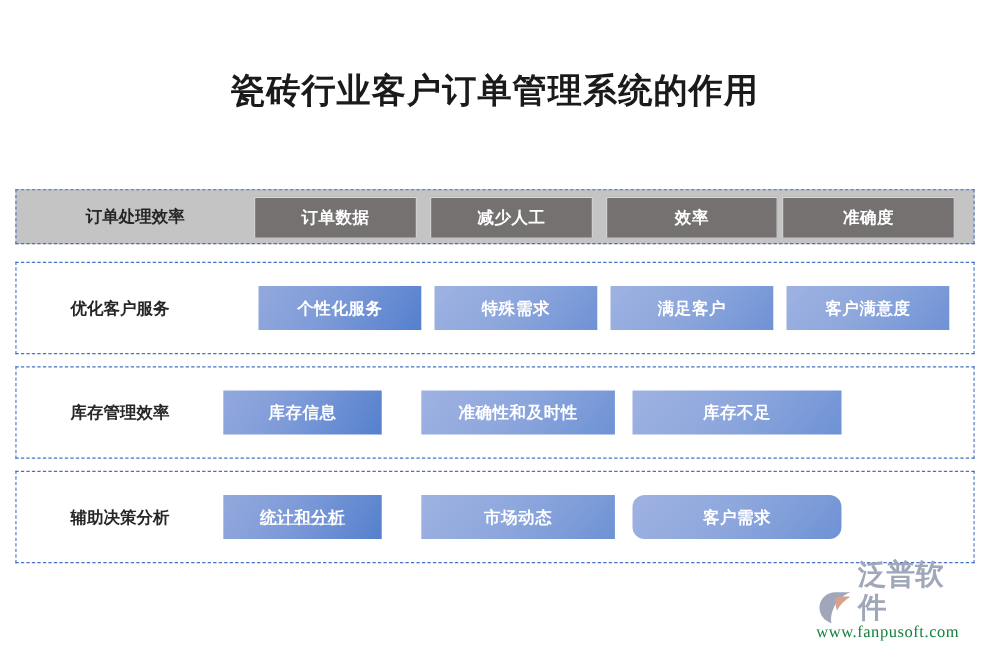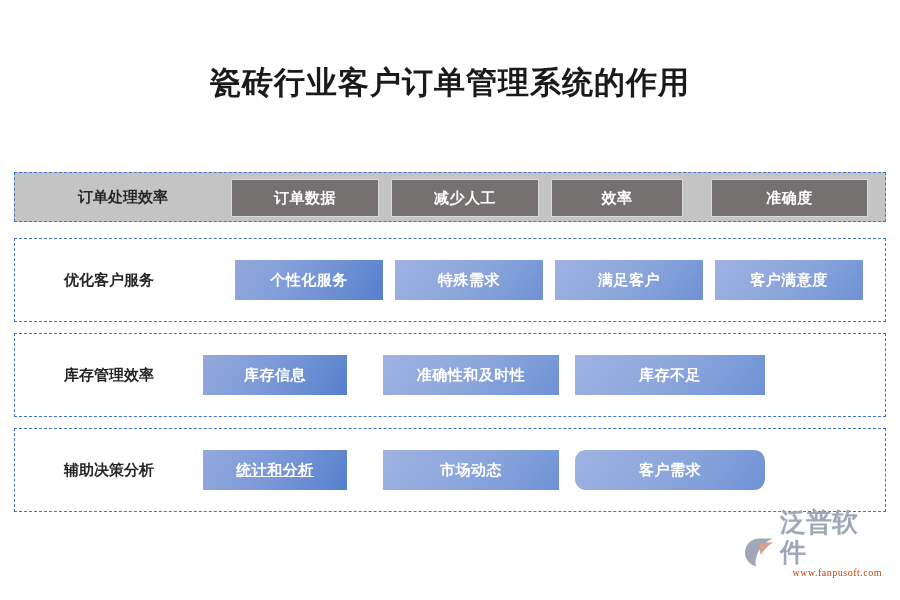--- a/index.html
+++ b/index.html
@@ -124,40 +124,40 @@
   .logo-text {
     font-family: "Liberation Serif", "DejaVu Serif", serif;
     font-size: 26px;
     font-weight: bold;
     color: #9fa7b8;
     line-height: 30px;
     letter-spacing: 0px;
   }
   .logo-url {
     font-family: "Liberation Serif", "DejaVu Serif", serif;
-    font-size: 10px;
-    color: #c2410c;
+    font-size: 15px;
+    color: #15803d;
     letter-spacing: 0.5px;
-    text-align: right;
+    text-align: left;
     margin-top: -1px;
   }
 </style>
 </head>
 <body>
 
 <div id="page-title">瓷砖行业客户订单管理系统的作用</div>
 
 <div class="chart-area">
 
   <div class="group-row row-gray" style="top:0px; left:0px; width:872px; height:50px;">
     <div class="row-label" style="width:216px; font-size:15px;">订单处理效率</div>
     <div class="nodes">
       <div class="node node-gray" style="left:0px; top:6px; width:148px; height:38px;">订单数据</div>
       <div class="node node-gray" style="left:160px; top:6px; width:148px; height:38px;">减少人工</div>
-      <div class="node node-gray" style="left:320px; top:6px; width:132px; height:38px;">效率</div>
+      <div class="node node-gray" style="left:320px; top:6px; width:156px; height:38px;">效率</div>
       <div class="node node-gray" style="left:480px; top:6px; width:157px; height:38px;">准确度</div>
     </div>
   </div>
 
   <div class="group-row row-white" style="top:66px; left:0px; width:872px; height:84px;gap:32px;">
     <div class="row-label" style="width:188px;">优化客户服务</div>
     <div class="nodes">
       <div class="node node-blue variant-a" style="left:0px; top:21px; width:148px; height:40px;">个性化服务</div>
       <div class="node node-blue variant-b" style="left:160px; top:21px; width:148px; height:40px;">特殊需求</div>
       <div class="node node-blue variant-b" style="left:320px; top:21px; width:148px; height:40px;">满足客户</div>

